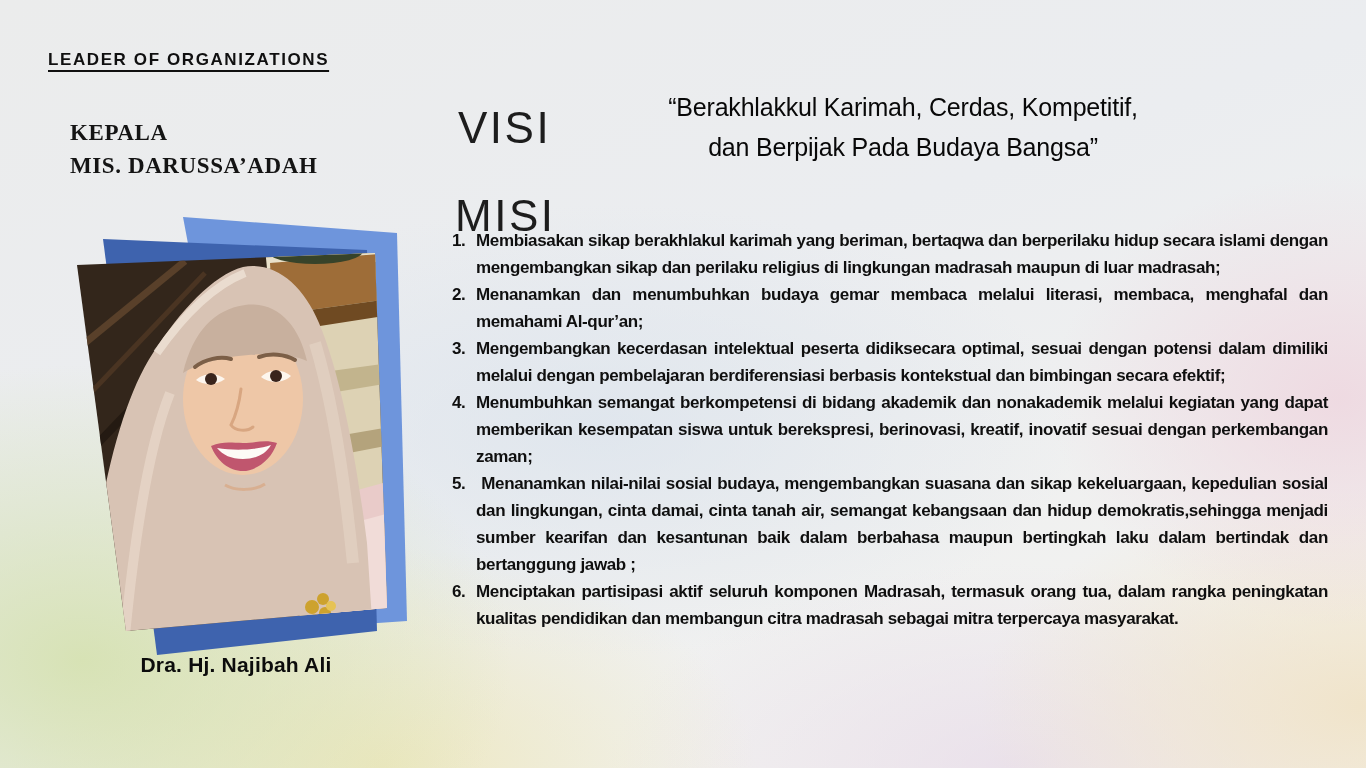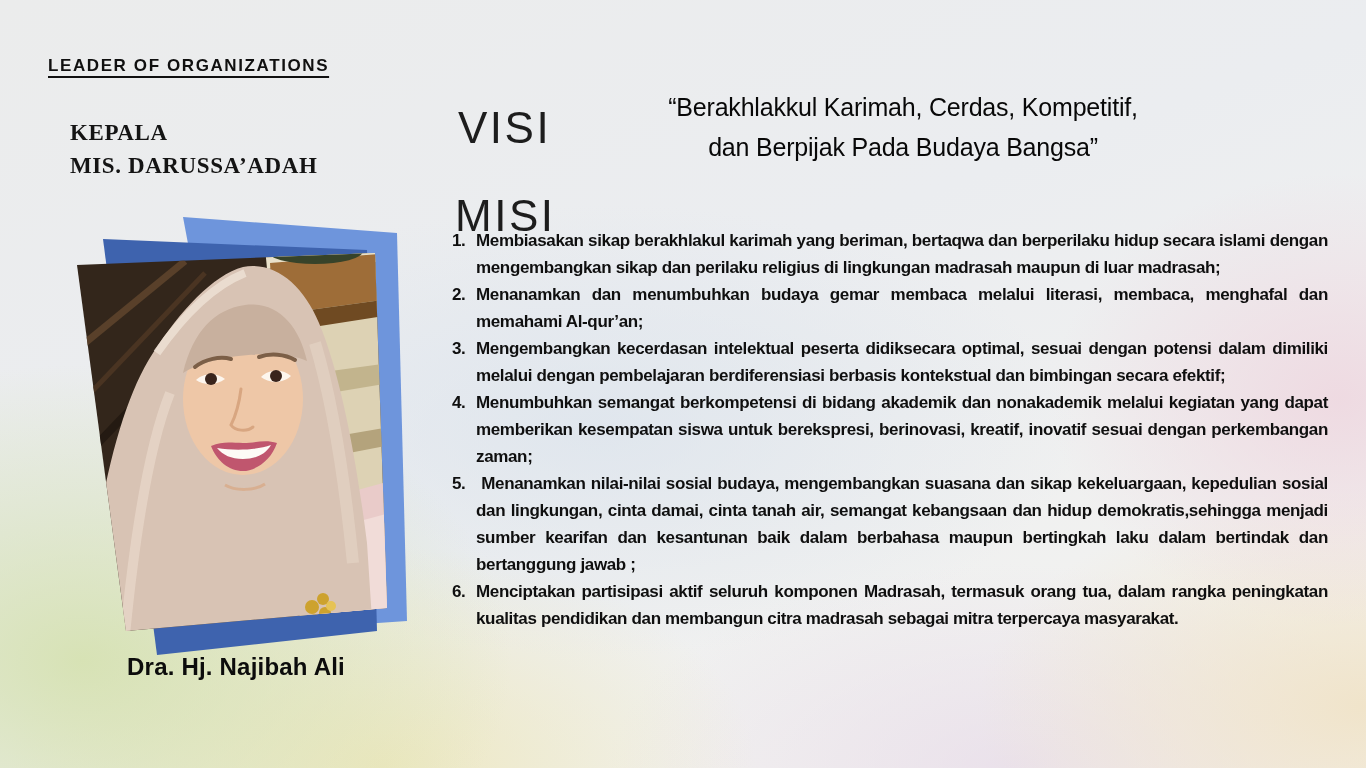--- a/index.html
+++ b/index.html
@@ -25,21 +25,20 @@
     position: absolute;
     left: 48px;
     top: 50px;
     font-size: 17px;
     font-weight: bold;
     letter-spacing: 1.6px;
     color: #101010;
     text-decoration: underline;
     text-underline-offset: 5px;
     text-decoration-thickness: 2px;
-    margin-top: 6px;
   }
 
   .role-title {
     position: absolute;
     left: 70px;
     top: 117px;
     width: 356px;
     text-align: left;
     font-family: "Liberation Serif", serif;
     font-weight: bold;
@@ -56,21 +55,21 @@
     width: 370px;
     height: 455px;
   }
 
   .person-name {
     position: absolute;
     left: 58px;
     top: 653px;
     width: 356px;
     text-align: center;
-    font-size: 24px;
+    font-size: 21px;
     font-weight: bold;
     letter-spacing: 0.2px;
     color: #0c0c0c;
   }
 
   .visi-label, .misi-label {
     position: absolute;
     font-size: 44px;
     font-weight: 400;
     letter-spacing: 2.5px;

